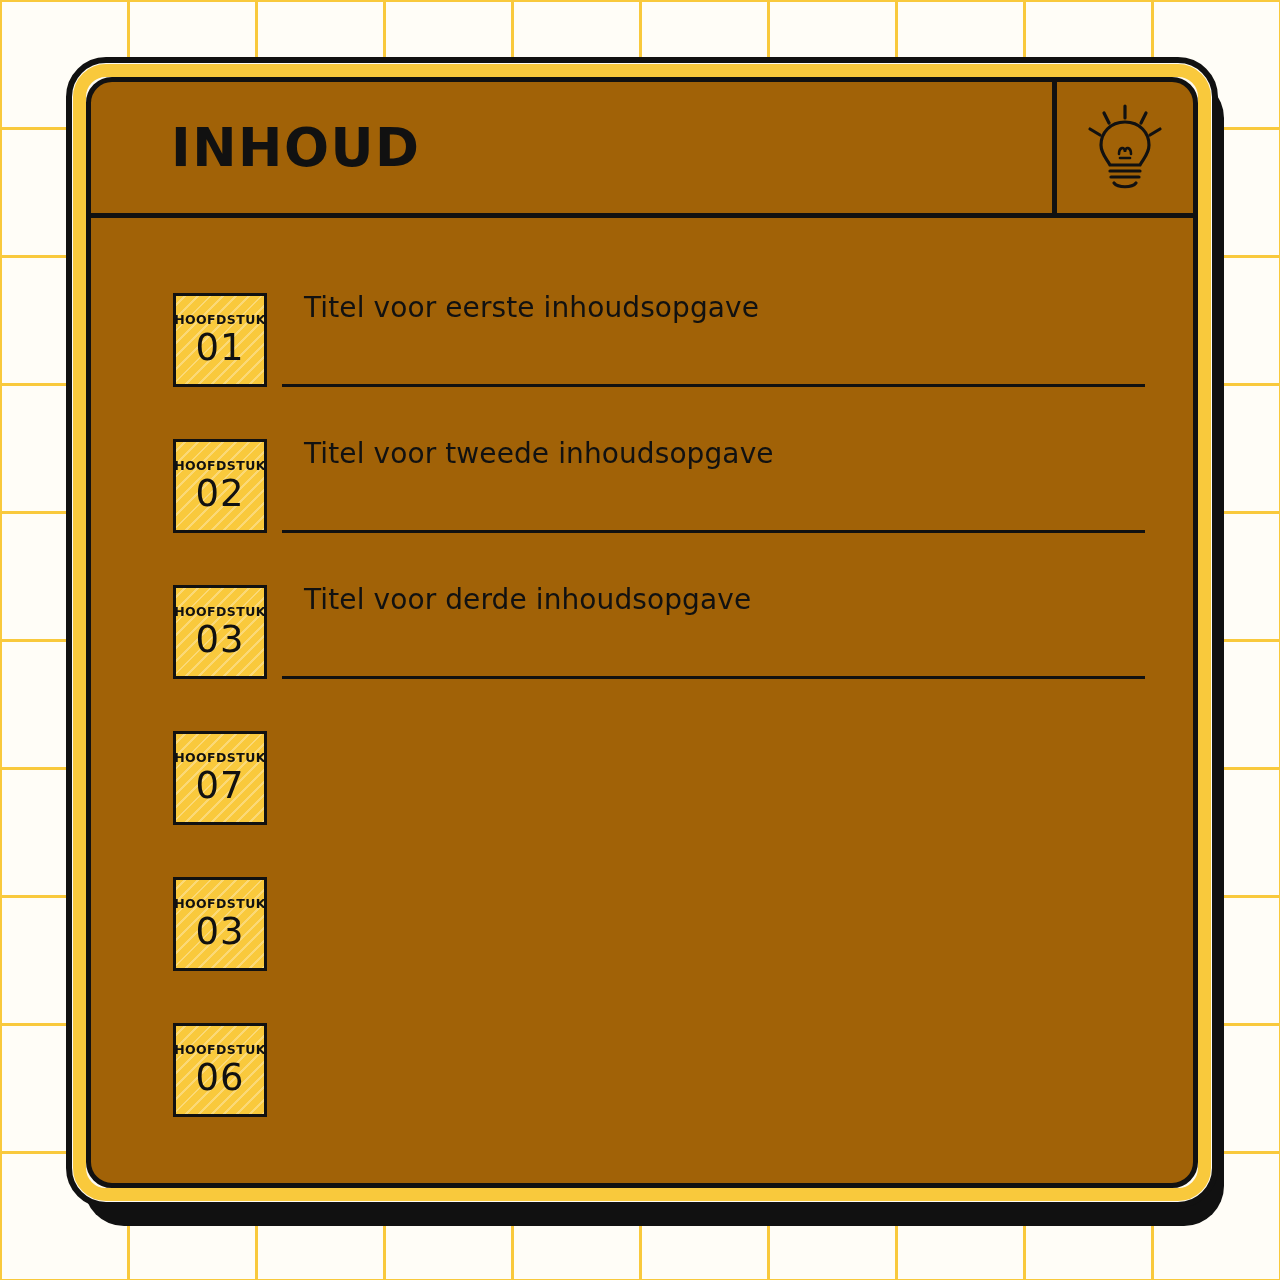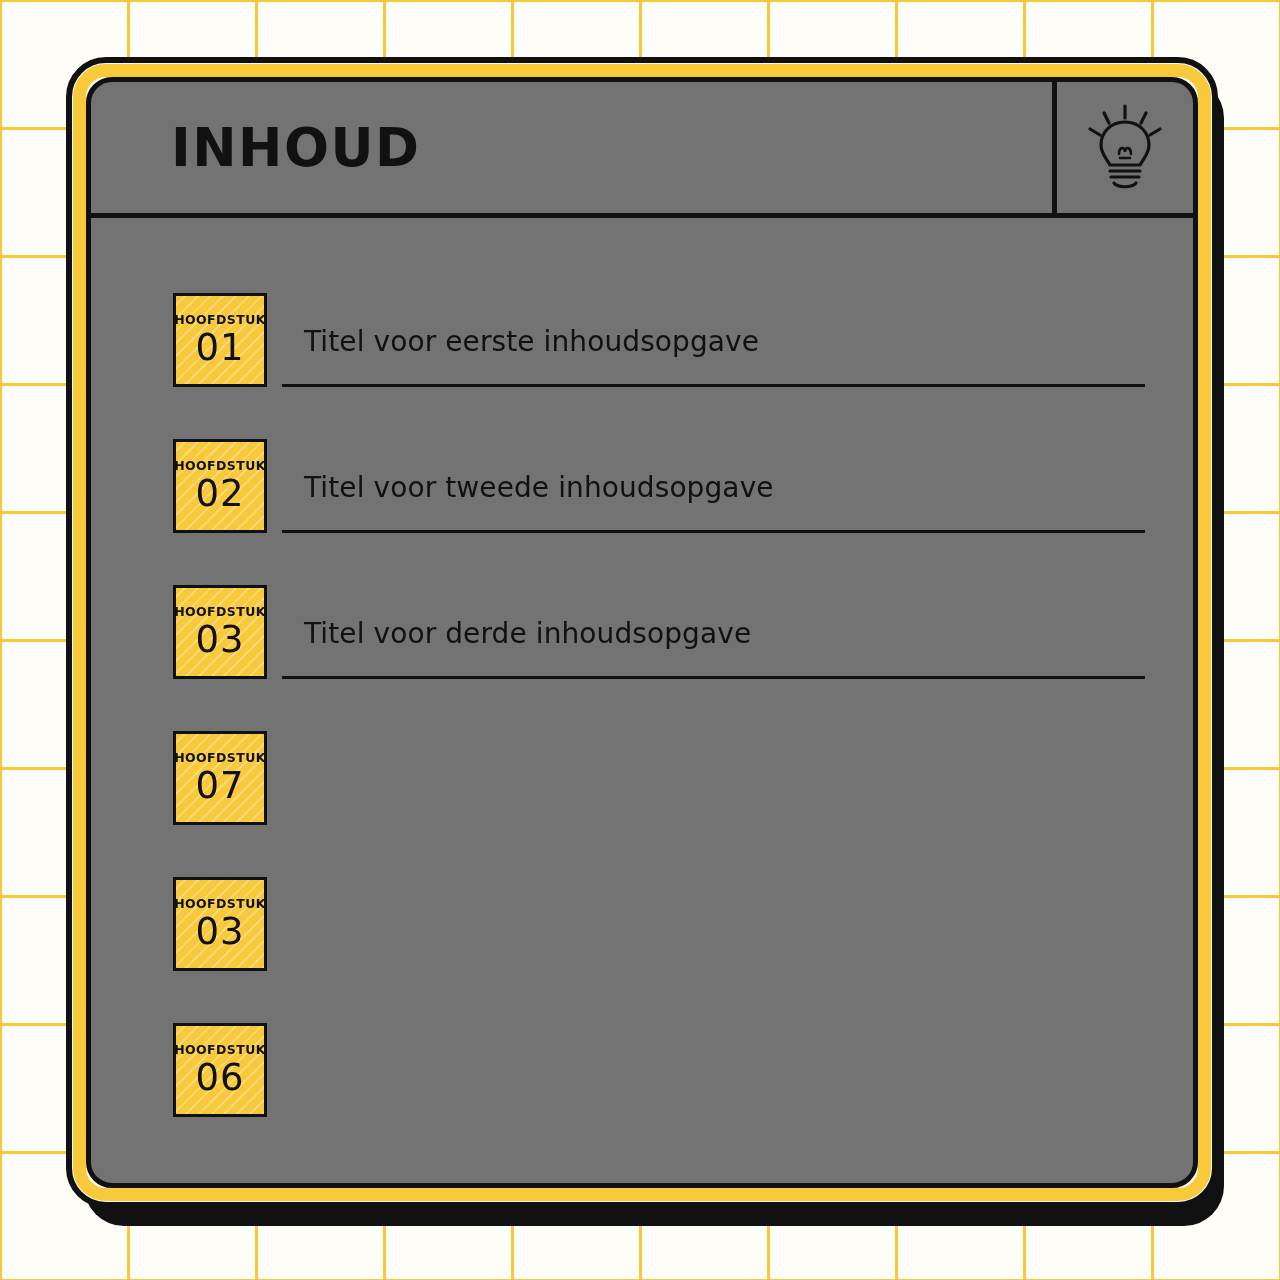--- a/index.html
+++ b/index.html
@@ -55,21 +55,21 @@
     overflow: hidden;
   }
 
   
   #card-inner {
     position: absolute;
     left: 14px;
     top: 14px;
     right: 14px;
     bottom: 14px;
-    background: #737373;
+    background: #a16207;
     border: 5px solid #111111;
     border-radius: 26px;
     overflow: hidden;
   }
 
   
   #header {
     position: absolute;
     left: 0;
     top: 0;
@@ -152,21 +152,21 @@
     line-height: 1;
     letter-spacing: 1px;
   }
 
   .toc-title-wrap {
     flex: 1;
     margin-left: 15px;
     height: 94px;
     display: flex;
     flex-direction: column;
-    justify-content: flex-end;
+    justify-content: flex-start;
     border-bottom: 3px solid #111111;
     padding-bottom: 8px;
   }
 
   .toc-title {
     font-size: 28px;
     color: #111111;
     letter-spacing: 0.1px;
     padding-left: 22px;
     padding-bottom: 18px;

